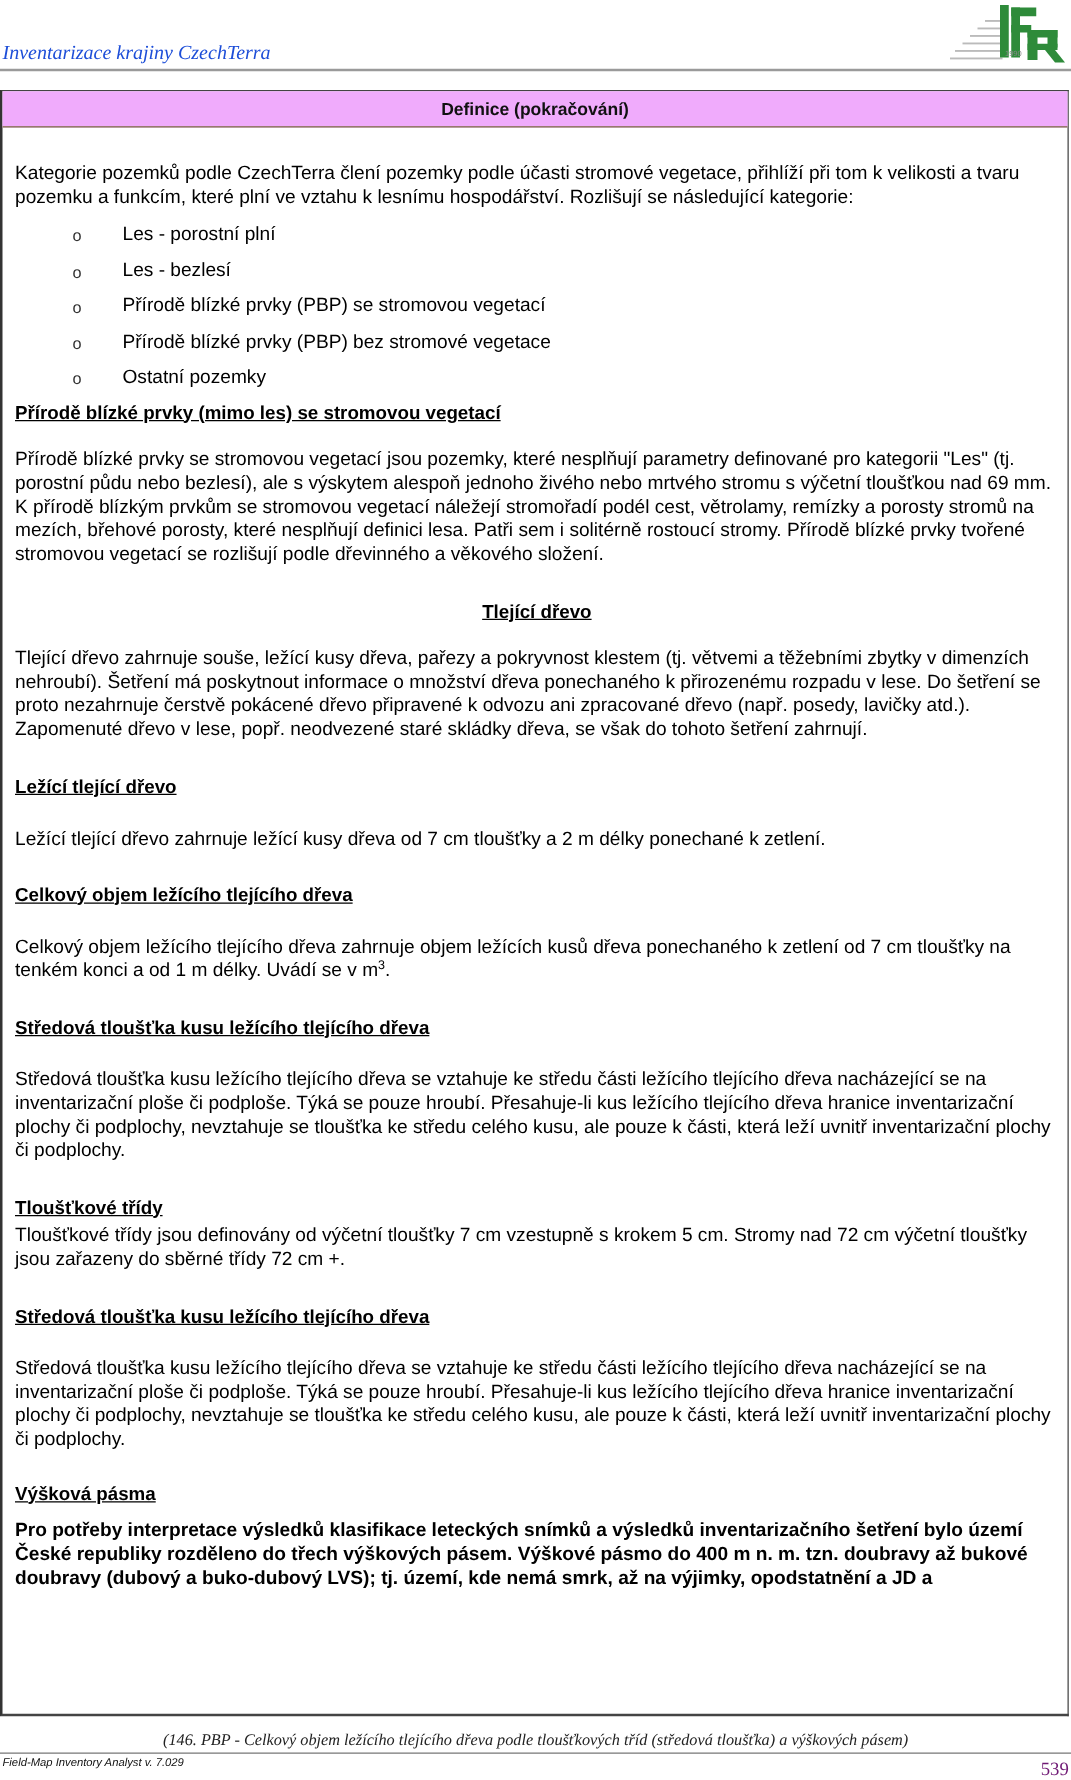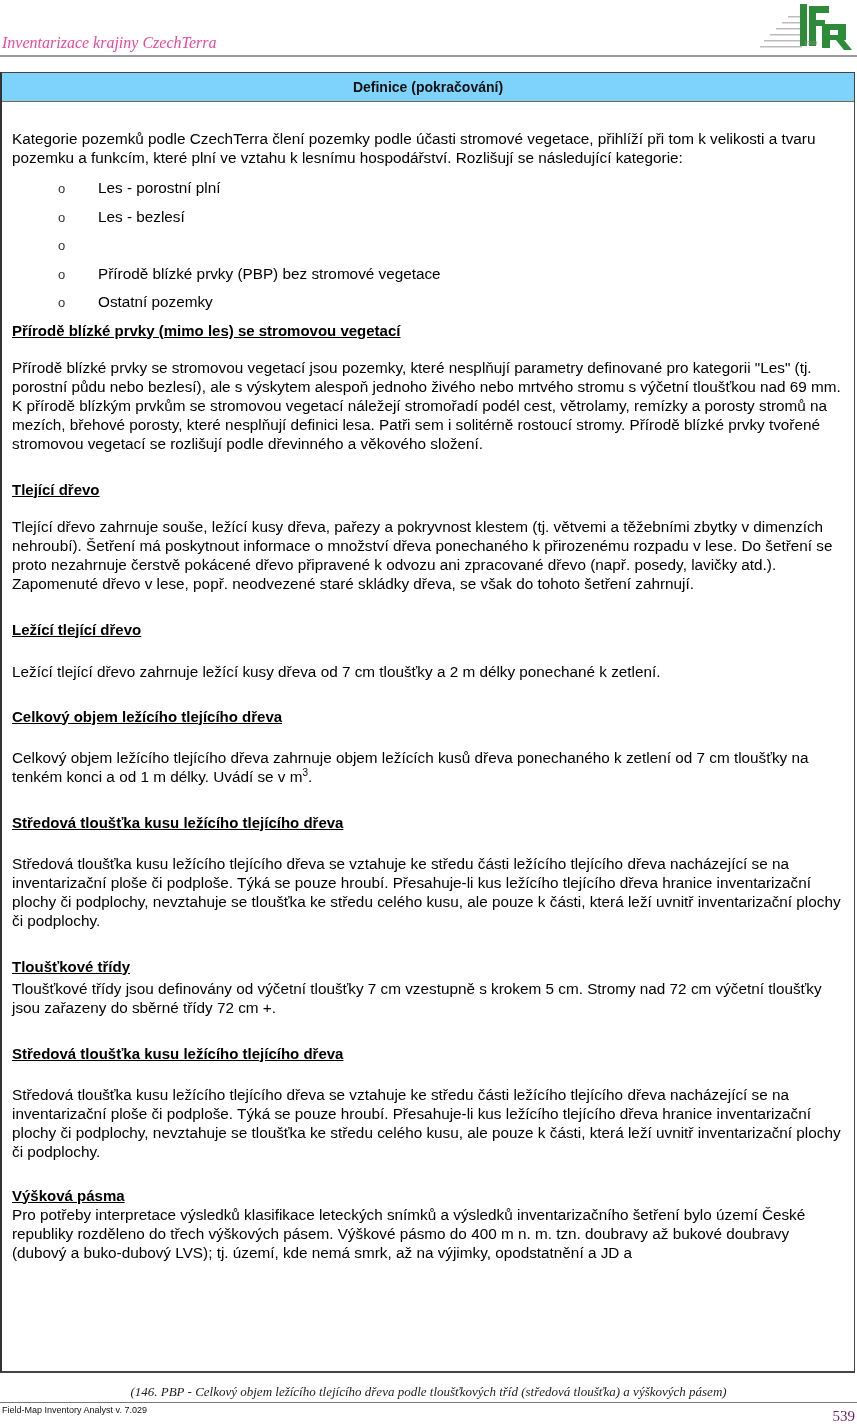--- a/index.html
+++ b/index.html
@@ -1,30 +1,30 @@
 <!DOCTYPE html>
 <html><head>
 <meta charset="utf-8">
 <style>
   html, body { margin:0; padding:0; background:#ffffff; }
   body { width:857px; height:1424px; position:relative; overflow:hidden; font-family:"Liberation Sans", sans-serif; color:#000; }
-  .hdr-title { position:absolute; left:2px; top:34px; font-family:"Liberation Serif", serif; font-style:italic; font-size:16px; color:#ec4899; }
+  .hdr-title { position:absolute; left:2px; top:34px; font-family:"Liberation Serif", serif; font-style:italic; font-size:16px; color:#1d4ed8; }
   .hdr-rule { position:absolute; left:0; top:55px; width:857px; height:2px; background:#9a9a9a; }
   .logo { position:absolute; left:760px; top:2px; width:94px; height:50px; }
   .box { position:absolute; left:0; top:72px; width:855px; height:1301px; border:1px solid #444; box-sizing:border-box; border-left:2px solid #333; border-bottom:2px solid #444; }
-  .bar { position:absolute; left:0; top:0; width:100%; height:29px; background:#7dd3fc; border-bottom:1px solid #7a6a40; box-sizing:border-box; text-align:center; font-weight:bold; font-size:14px; line-height:28px; color:#111; }
+  .bar { position:absolute; left:0; top:0; width:100%; height:29px; background:#f0abfc; border-bottom:1px solid #7a6a40; box-sizing:border-box; text-align:center; font-weight:bold; font-size:14px; line-height:28px; color:#111; }
   .content { position:absolute; left:10px; top:56px; width:835px; font-size:15.3px; line-height:19px; }
   .content p { margin:0; }
   .h { font-weight:bold; text-decoration:underline; font-size:15px; }
   ul.cats { list-style:none; margin:0; padding:0; }
   ul.cats li { position:relative; height:28.5px; line-height:19px; padding-left:86px; }
   ul.cats li .bul { position:absolute; left:46px; top:1px; font-size:13px; color:#333; }
   .cap { position:absolute; left:0; top:1384px; width:857px; text-align:center; font-family:"Liberation Serif", serif; font-style:italic; font-size:13px; color:#222; }
   .foot-rule { position:absolute; left:0; top:1402px; width:857px; height:1px; background:#777; }
-  .foot-left { position:absolute; left:2px; top:1405px; font-size:9px; color:#111; }
+  .foot-left { position:absolute; left:2px; top:1405px; font-style:italic; font-size:9px; color:#111; }
   .foot-right { position:absolute; right:2px; top:1408px; font-family:"Liberation Serif", serif; font-size:15px; color:#701a75; }
   sup { font-size:10px; line-height:0; }
 </style>
 </head>
 <body>
 
 <div class="hdr-title">Inventarizace krajiny CzechTerra</div>
 
 <svg class="logo" viewBox="0 0 94 50">
   <g fill="#bbbbbb">
@@ -52,47 +52,47 @@
 <div class="hdr-rule"></div>
 
 <div class="box">
   <div class="bar">Definice (pokračování)</div>
 
   <div class="content">
     <p>Kategorie pozemků podle CzechTerra člení pozemky podle účasti stromové vegetace, přihlíží při tom k velikosti a tvaru pozemku a funkcím, které plní ve vztahu k lesnímu hospodářství. Rozlišují se následující kategorie:</p>
     <ul class="cats" style="margin-top:11px;">
       <li><span class="bul">o</span><span>Les - porostní plní</span></li>
       <li><span class="bul">o</span><span>Les - bezlesí</span></li>
-      <li><span class="bul">o</span></li>
+      <li><span class="bul">o</span><span>Přírodě blízké prvky (PBP) se stromovou vegetací</span></li>
       <li><span class="bul">o</span><span>Přírodě blízké prvky (PBP) bez stromové vegetace</span></li>
       <li><span class="bul">o</span><span>Ostatní pozemky</span></li>
     </ul>
 
     <p class="h" style="margin-top:0px;">Přírodě blízké prvky (mimo les) se stromovou vegetací</p>
     <p style="margin-top:18px;">Přírodě blízké prvky se stromovou vegetací jsou pozemky, které nesplňují parametry definované pro kategorii "Les" (tj. porostní půdu nebo bezlesí), ale s výskytem alespoň jednoho živého nebo mrtvého stromu s výčetní tloušťkou nad 69 mm. K přírodě blízkým prvkům se stromovou vegetací náležejí stromořadí podél cest, větrolamy, remízky a porosty stromů na mezích, břehové porosty, které nesplňují definici lesa. Patři sem i solitérně rostoucí stromy. Přírodě blízké prvky tvořené stromovou vegetací se rozlišují podle dřevinného a věkového složení.</p>
 
-    <p class="h" style="margin-top:27px;">Tlející dřevo</p>
+    <p class="h" style="margin-top:27px;text-align:center;">Tlející dřevo</p>
     <p style="margin-top:18px;">Tlející dřevo zahrnuje souše, ležící kusy dřeva, pařezy a pokryvnost klestem (tj. větvemi a těžebními zbytky v dimenzích nehroubí). Šetření má poskytnout informace o množství dřeva ponechaného k přirozenému rozpadu v lese. Do šetření se proto nezahrnuje čerstvě pokácené dřevo připravené k odvozu ani zpracované dřevo (např. posedy, lavičky atd.). Zapomenuté dřevo v lese, popř. neodvezené staré skládky dřeva, se však do tohoto šetření zahrnují.</p>
 
     <p class="h" style="margin-top:27px;">Ležící tlející dřevo</p>
     <p style="margin-top:23px;">Ležící tlející dřevo zahrnuje ležící kusy dřeva od 7 cm tloušťky a 2 m délky ponechané k zetlení.</p>
 
     <p class="h" style="margin-top:26px;">Celkový objem ležícího tlejícího dřeva</p>
     <p style="margin-top:22px;"><span>Celkový objem ležícího tlejícího dřeva zahrnuje objem ležících kusů dřeva ponechaného k zetlení od 7 cm tloušťky na tenkém konci a od 1 m délky. Uvádí se v m</span><sup>3</sup><span>.</span></p>
 
     <p class="h" style="margin-top:27px;">Středová tloušťka kusu ležícího tlejícího dřeva</p>
     <p style="margin-top:22px;">Středová tloušťka kusu ležícího tlejícího dřeva se vztahuje ke středu části ležícího tlejícího dřeva nacházející se na inventarizační ploše či podploše. Týká se pouze hroubí. Přesahuje-li kus ležícího tlejícího dřeva hranice inventarizační plochy či podplochy, nevztahuje se tloušťka ke středu celého kusu, ale pouze k části, která leží uvnitř inventarizační plochy či podplochy.</p>
 
     <p class="h" style="margin-top:27px;">Tloušťkové třídy</p>
     <p style="margin-top:3px;">Tloušťkové třídy jsou definovány od výčetní tloušťky 7 cm vzestupně s krokem 5 cm. Stromy nad 72 cm výčetní tloušťky jsou zařazeny do sběrné třídy 72 cm +.</p>
 
     <p class="h" style="margin-top:27px;">Středová tloušťka kusu ležícího tlejícího dřeva</p>
     <p style="margin-top:22px;">Středová tloušťka kusu ležícího tlejícího dřeva se vztahuje ke středu části ležícího tlejícího dřeva nacházející se na inventarizační ploše či podploše. Týká se pouze hroubí. Přesahuje-li kus ležícího tlejícího dřeva hranice inventarizační plochy či podplochy, nevztahuje se tloušťka ke středu celého kusu, ale pouze k části, která leží uvnitř inventarizační plochy či podplochy.</p>
 
     <p class="h" style="margin-top:25px;">Výšková pásma</p>
-    <p style="">Pro potřeby interpretace výsledků klasifikace leteckých snímků a výsledků inventarizačního šetření bylo území České republiky rozděleno do třech výškových pásem. Výškové pásmo do 400 m n. m. tzn. doubravy až bukové doubravy  (dubový a buko-dubový LVS); tj. území, kde nemá smrk, až na výjimky, opodstatnění a JD a</p>
+    <p style="margin-top:10px;font-weight:bold;">Pro potřeby interpretace výsledků klasifikace leteckých snímků a výsledků inventarizačního šetření bylo území České republiky rozděleno do třech výškových pásem. Výškové pásmo do 400 m n. m. tzn. doubravy až bukové doubravy  (dubový a buko-dubový LVS); tj. území, kde nemá smrk, až na výjimky, opodstatnění a JD a</p>
   </div>
 </div>
 
 <div class="cap">(146. PBP - Celkový objem ležícího tlejícího dřeva podle tloušťkových tříd (středová tloušťka) a výškových pásem)</div>
 <div class="foot-rule"></div>
 <div class="foot-left">Field-Map Inventory Analyst v. 7.029</div>
 <div class="foot-right">539</div>
 
 </body></html>

